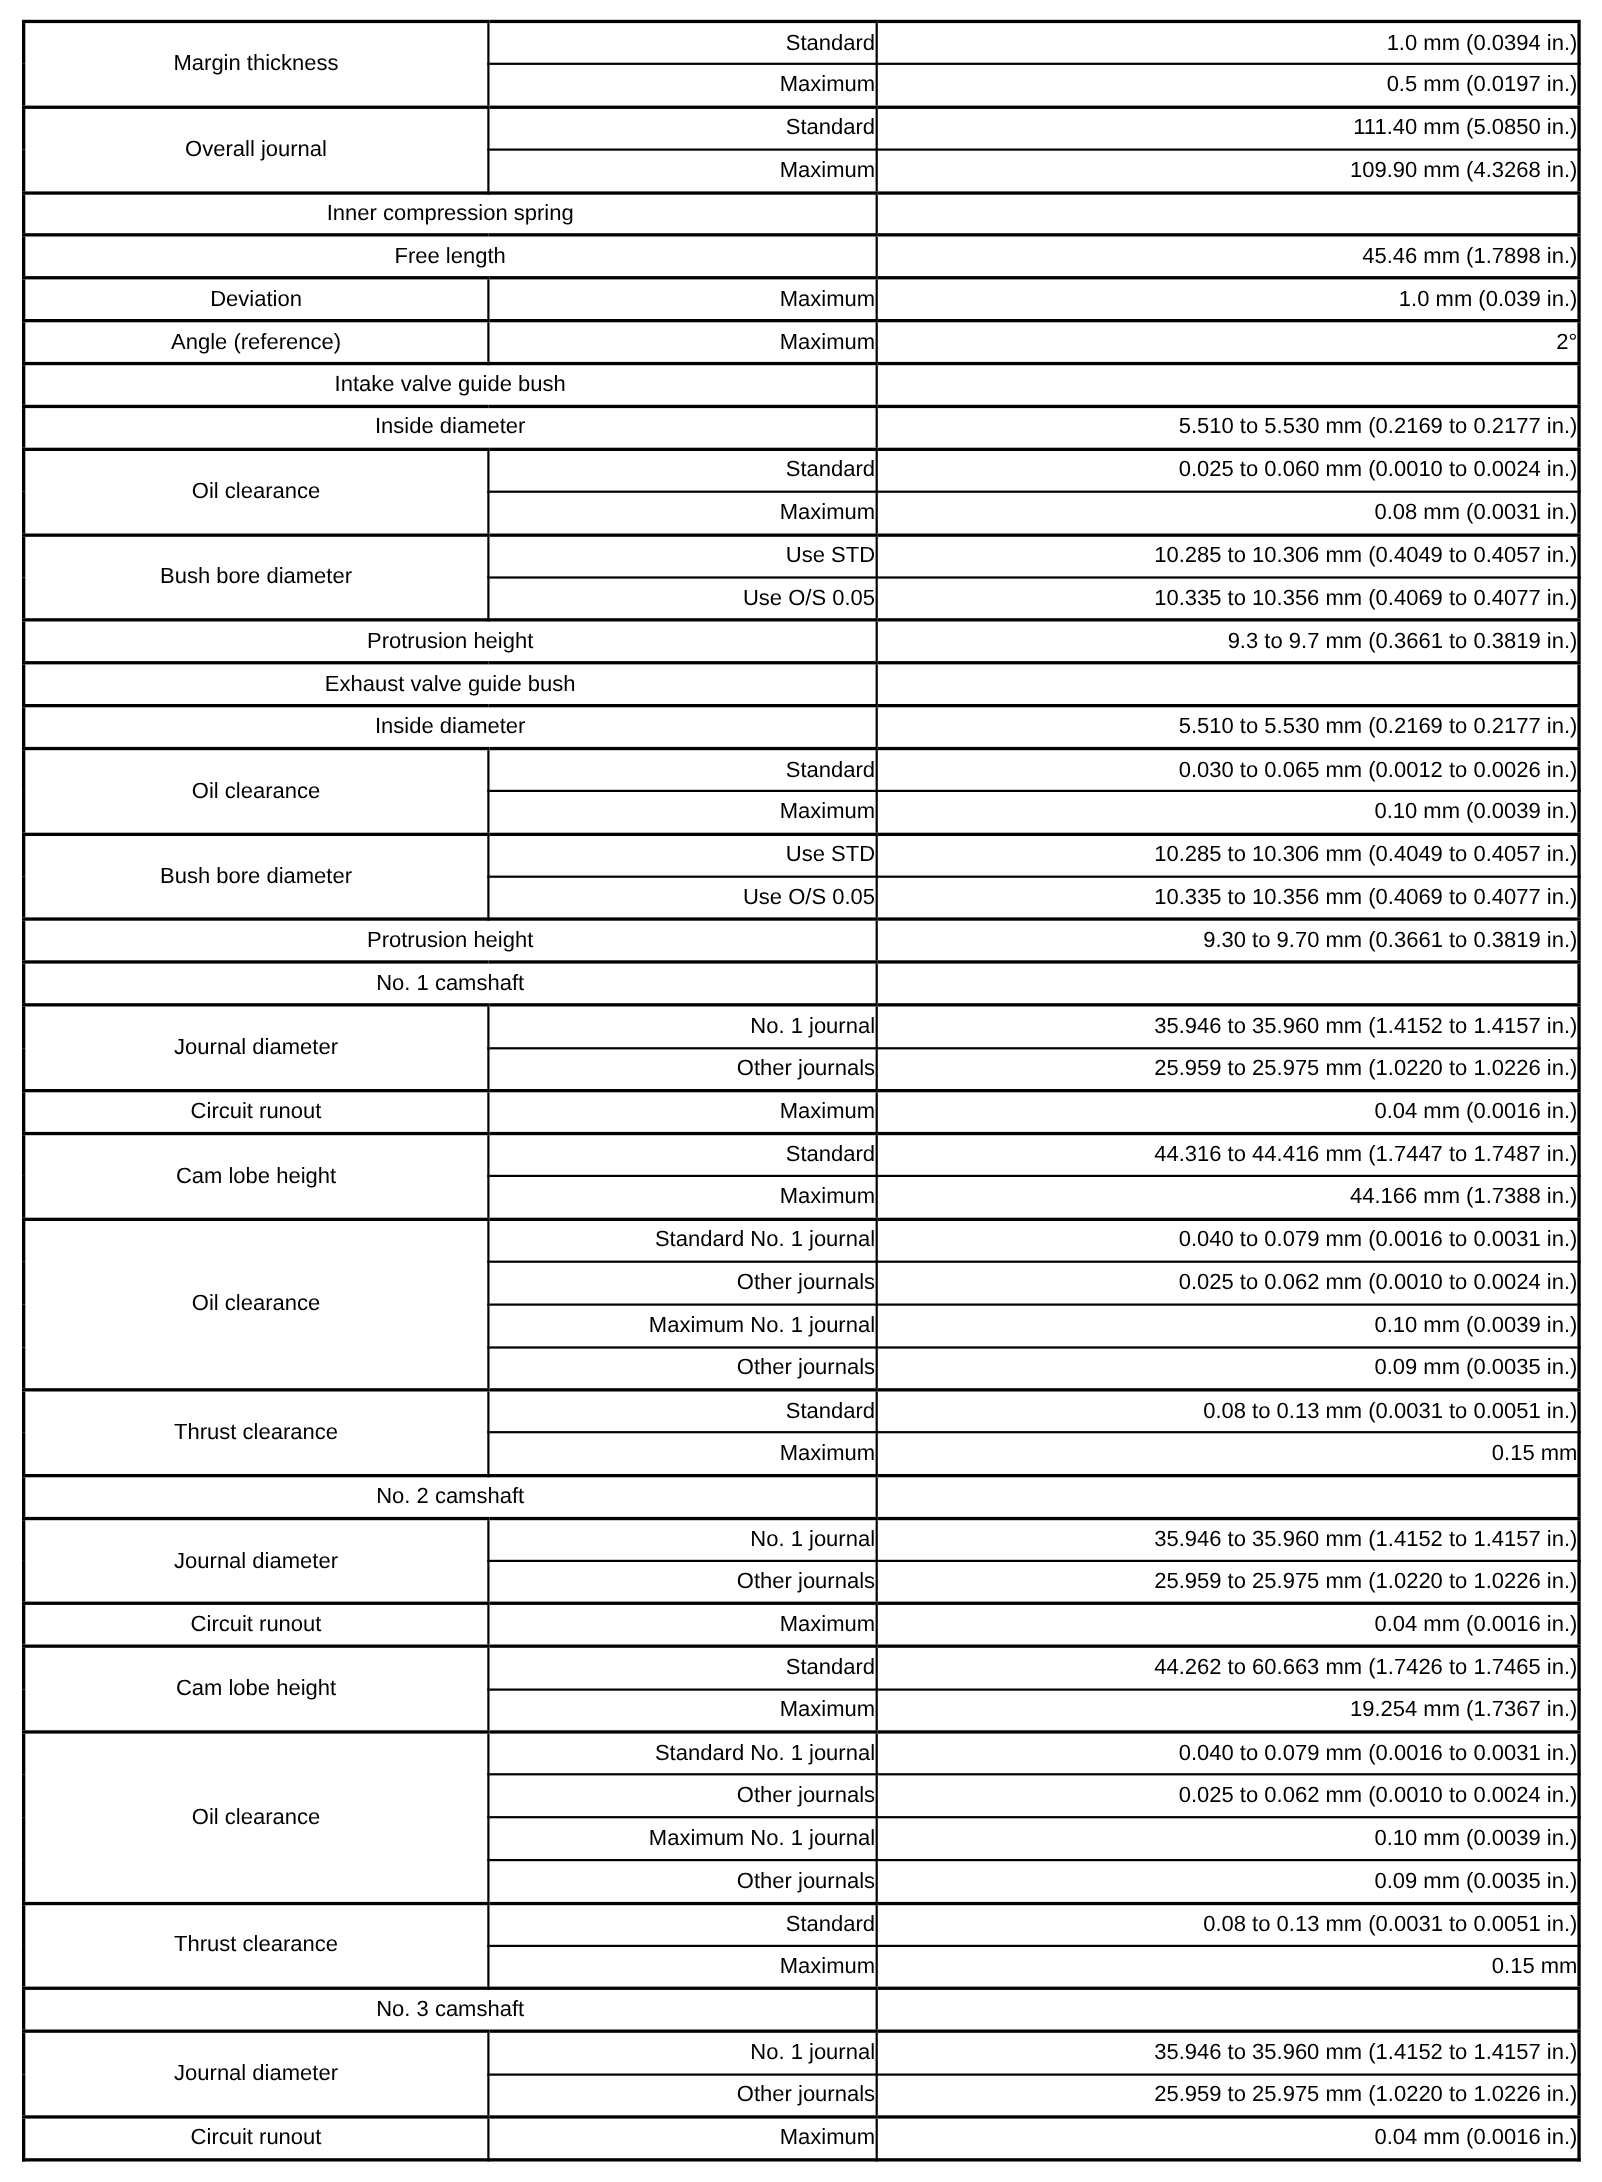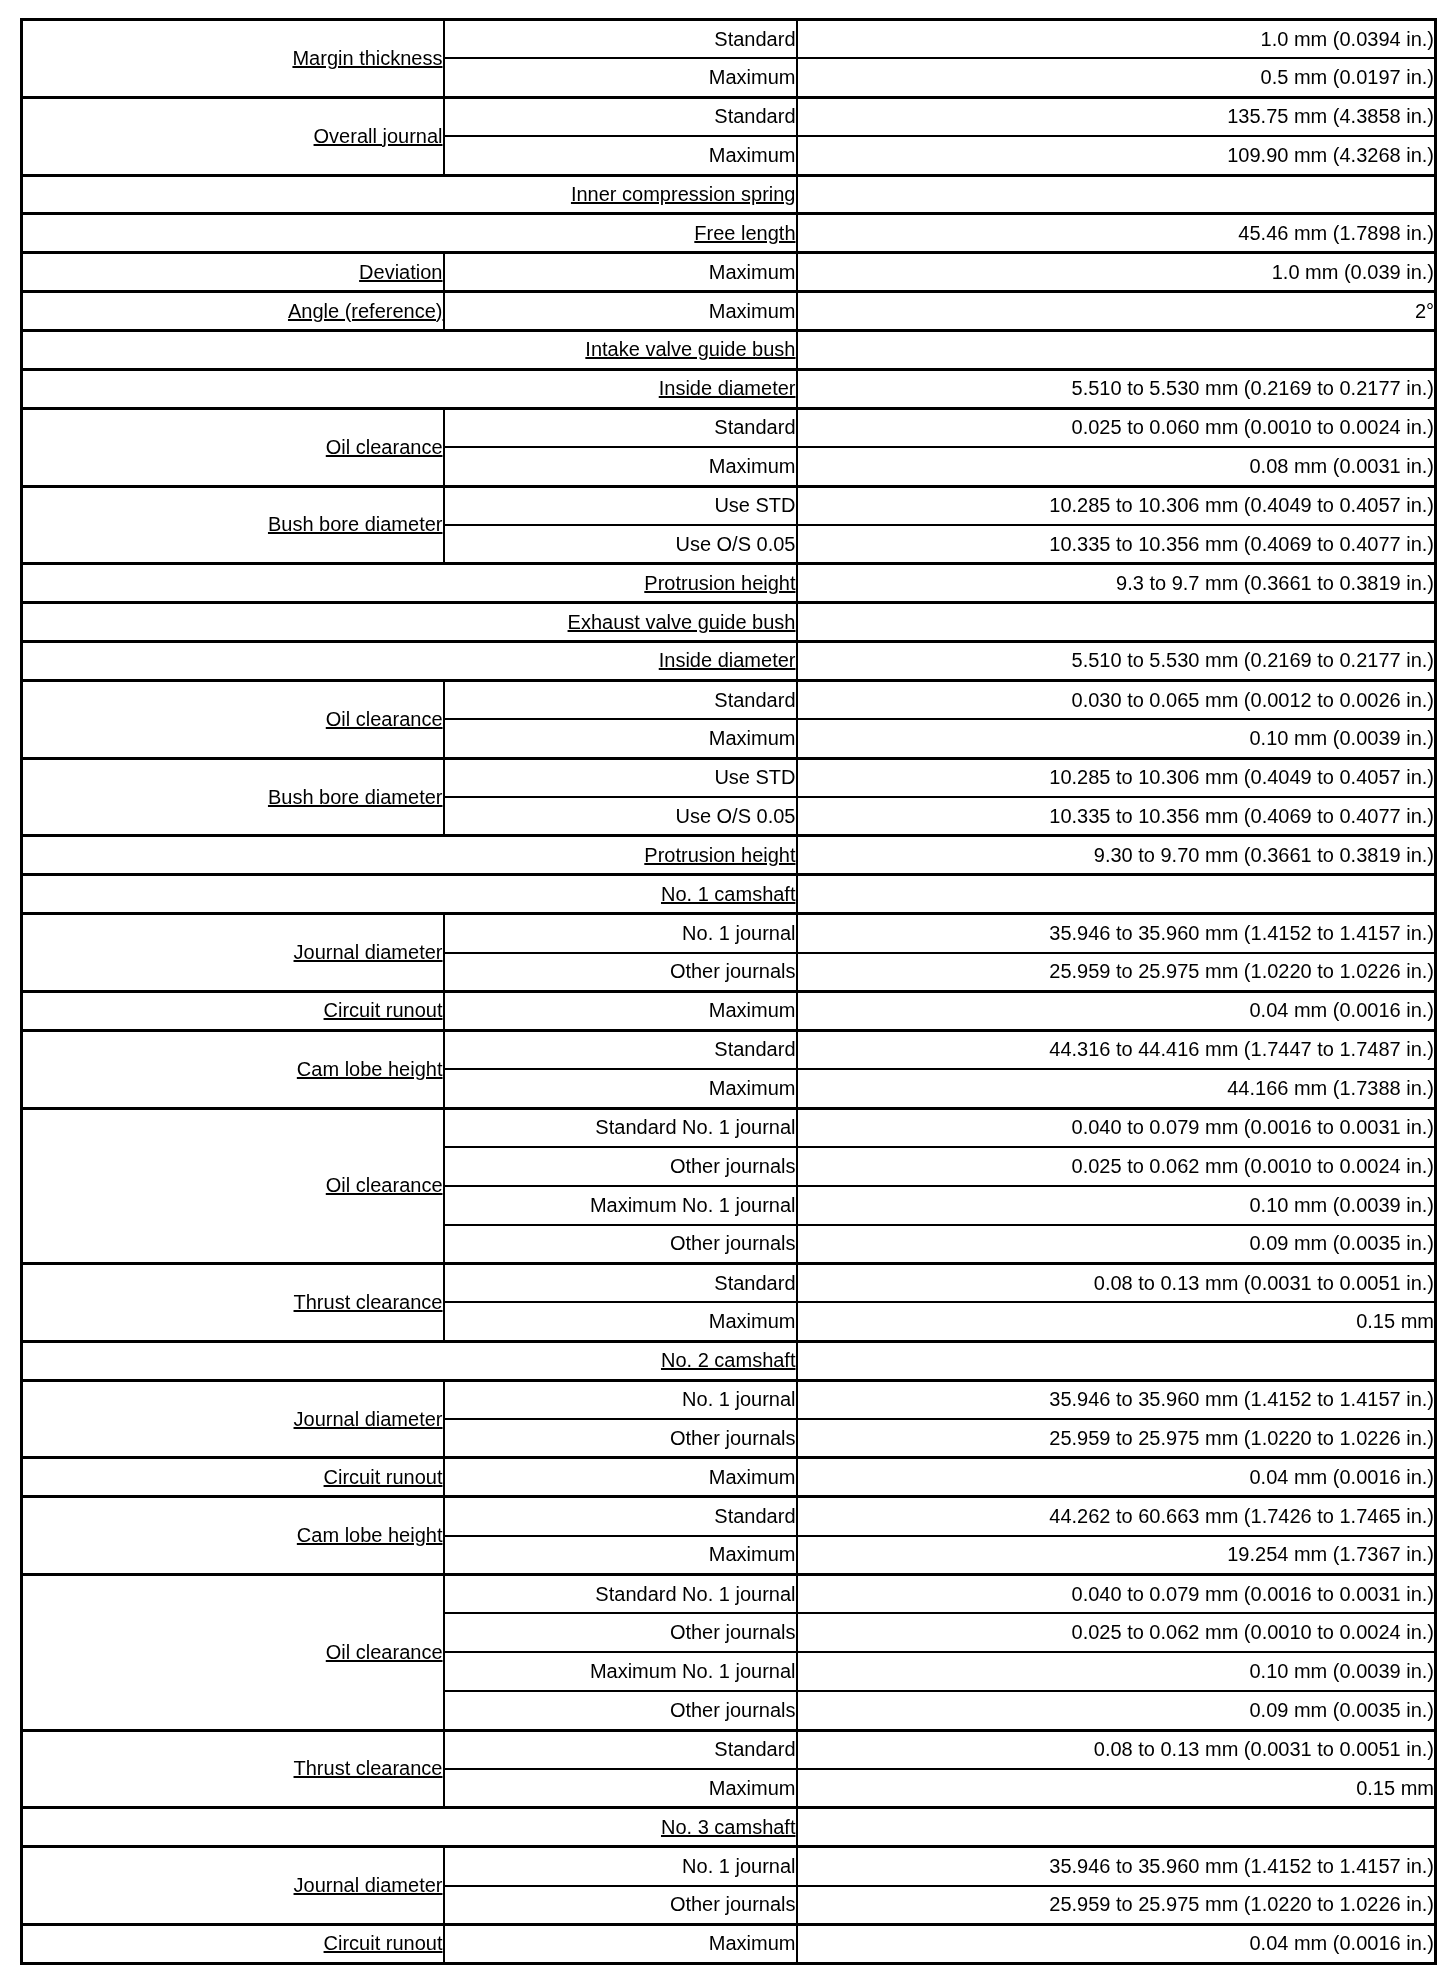--- a/index.html
+++ b/index.html
@@ -37,24 +37,23 @@
     overflow: hidden;
     white-space: nowrap;
     box-sizing: border-box;
     line-height: 1.15;
   }
   
   table.spec-table tr.group-start td {
     border-top-width: 3px;
   }
   td.c-label {
-    text-align: right;
+    text-align: center;
     padding-left: 12px;
     padding-right: 6px;
-    text-decoration: underline;
   }
   td.c-cond {
     text-align: right;
     padding-right: 10px;
     padding-left: 6px;
   }
   td.c-val {
     text-align: right;
     padding-left: 13px;
     padding-right: 6px;
@@ -76,21 +75,21 @@
           <td class="c-cond">Standard</td>
           <td class="c-val">1.0 mm (0.0394 in.)</td>
         </tr>
         <tr>
           <td class="c-cond">Maximum</td>
           <td class="c-val">0.5 mm (0.0197 in.)</td>
         </tr>
         <tr class="group-start">
           <td class="c-label" rowspan="2">Overall journal</td>
           <td class="c-cond">Standard</td>
-          <td class="c-val">135.75 mm (4.3858 in.)</td>
+          <td class="c-val">111.40 mm (5.0850 in.)</td>
         </tr>
         <tr>
           <td class="c-cond">Maximum</td>
           <td class="c-val">109.90 mm (4.3268 in.)</td>
         </tr>
         <tr class="group-start">
           <td class="c-label" colspan="2">Inner compression spring</td>
           <td class="c-val"></td>
         </tr>
         <tr class="group-start">

